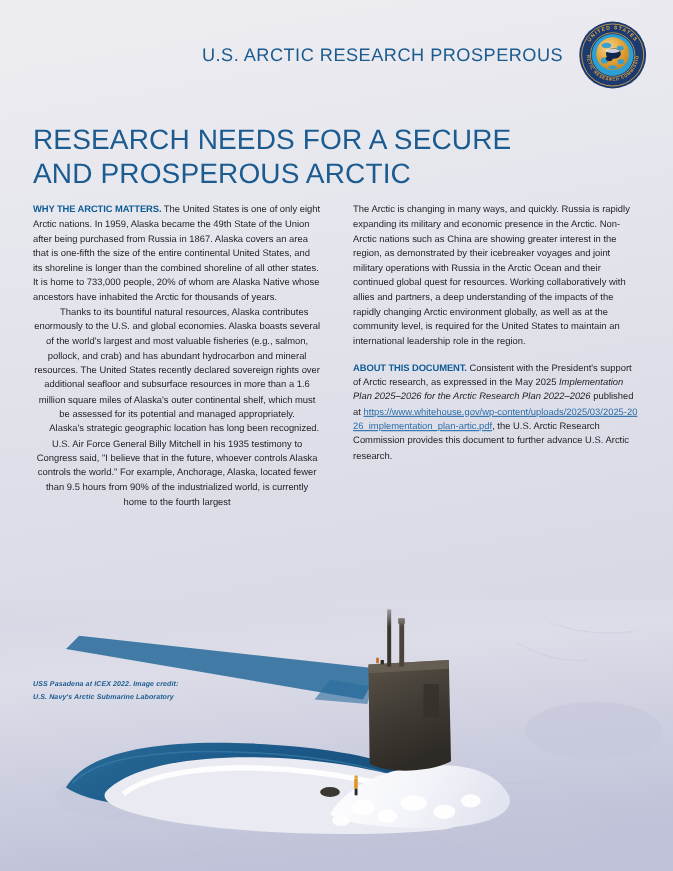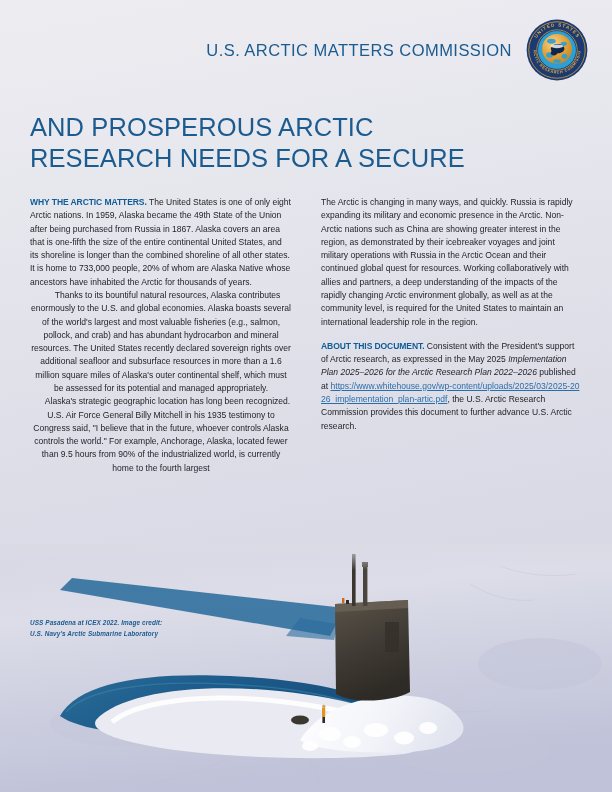--- a/index.html
+++ b/index.html
@@ -41,21 +41,21 @@
     color:#1b5b8f;
     font-size:25.5px;
     line-height:1.23;
     font-weight:400;
     letter-spacing:.1px;
   }
   .doc-title .l { display:block; }
 
   
   .cols {
-    position:absolute; left:30px; top:196px;
+    position:absolute; left:30px; top:184px;
     width:553px;
     display:flex; gap:29px;
   }
   .col { width:262px; }
 
   .body-txt {
     font-size:8.55px;
     line-height:1.555;
     color:#1e1e22;
     text-align:left;
@@ -92,21 +92,21 @@
     letter-spacing:.1px;
     z-index:5;
   }
 </style>
 </head>
 <body>
 
 <div class="page">
 
   <div class="header">
-    <div class="org-title">U.S. ARCTIC MATTERS COMMISSION</div>
+    <div class="org-title">U.S. ARCTIC RESEARCH PROSPEROUS</div>
 
     <div class="seal">
       <svg viewBox="0 0 100 100" xmlns="http://www.w3.org/2000/svg">
         <defs>
           <path id="arcTop" d="M 50,50 m -38,0 a 38,38 0 0 1 76,0" fill="none"></path>
           <path id="arcBot" d="M 50,50 m -38,0 a 38,38 0 0 0 76,0" fill="none"></path>
           <radialGradient id="globeG" cx="38%" cy="32%" r="75%">
             <stop offset="0%" stop-color="#f7d489"></stop>
             <stop offset="55%" stop-color="#e3a43a"></stop>
             <stop offset="100%" stop-color="#c6851f"></stop>
@@ -139,22 +139,22 @@
           <textPath href="#arcTop" startOffset="50%" text-anchor="middle">UNITED STATES</textPath>
         </text>
         <text font-family="'Liberation Sans', sans-serif" font-size="6.1" fill="#e8a93c" font-weight="bold" letter-spacing="1.1">
           <textPath href="#arcBot" startOffset="50%" text-anchor="middle">ARCTIC RESEARCH COMMISSION</textPath>
         </text>
       </svg>
     </div>
   </div>
 
   <div class="doc-title">
+    <span class="l">RESEARCH NEEDS FOR A SECURE</span>
     <span class="l">AND PROSPEROUS ARCTIC</span>
-    <span class="l">RESEARCH NEEDS FOR A SECURE</span>
   </div>
 
   <div class="cols">
 
     <div class="col body-txt">
       <p><span class="lead">WHY THE ARCTIC MATTERS.</span><span> The United States is one of only eight Arctic nations. In 1959, Alaska became the 49th State of the Union after being purchased from Russia in 1867. Alaska covers an area that is one-fifth the size of the entire continental United States, and its shoreline is longer than the combined shoreline of all other states. It is home to 733,000 people, 20% of whom are Alaska Native whose ancestors have inhabited the Arctic for thousands of years.</span></p>
       <p>Thanks to its bountiful natural resources, Alaska contributes enormously to the U.S. and global economies. Alaska boasts several of the world's largest and most valuable fisheries (e.g., salmon, pollock, and crab) and has abundant hydrocarbon and mineral resources. The United States recently declared sovereign rights over additional seafloor and subsurface resources in more than a 1.6 million square miles of Alaska's outer continental shelf, which must be assessed for its potential and managed appropriately.</p>
       <p>Alaska's strategic geographic location has long been recognized. U.S. Air Force General Billy Mitchell in his 1935 testimony to Congress said, "I believe that in the future, whoever controls Alaska controls the world." For example, Anchorage, Alaska, located fewer than 9.5 hours from 90% of the industrialized world, is currently home to the fourth largest</p>
     </div>
 

